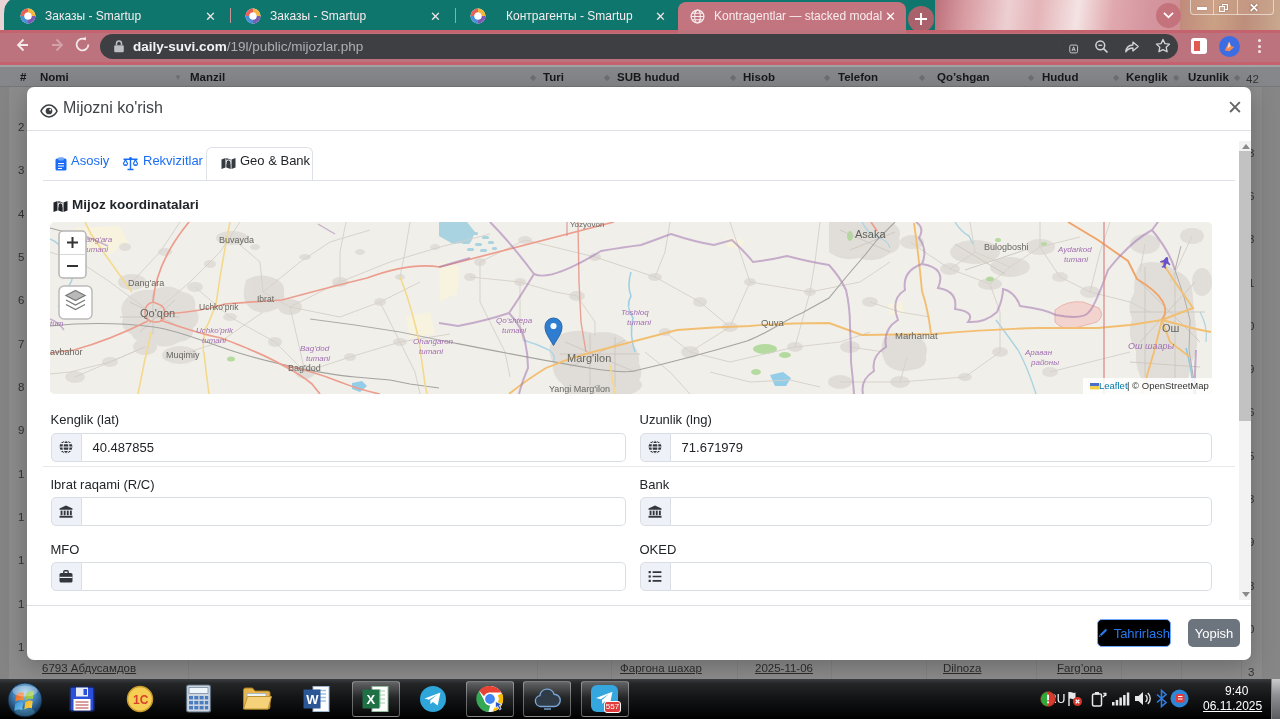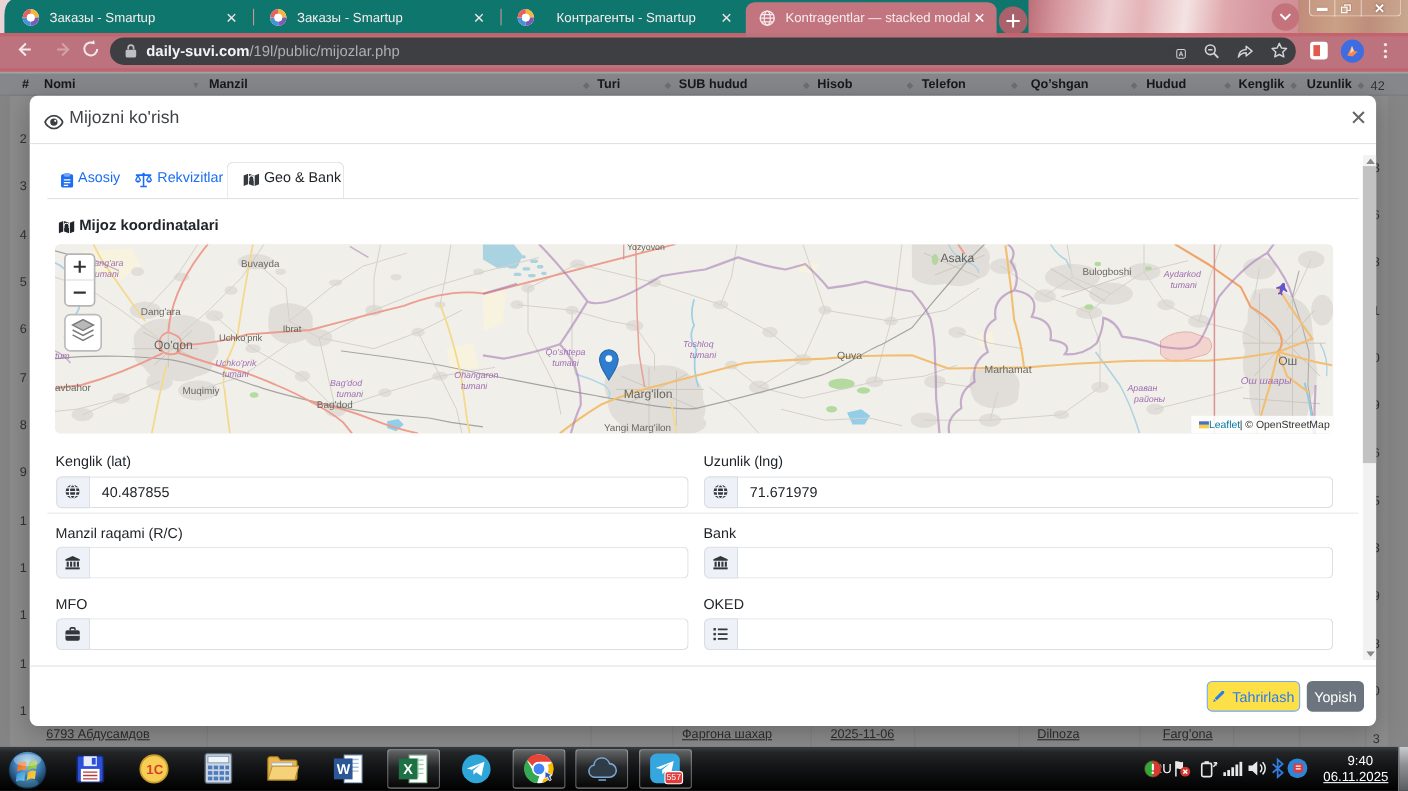--- a/index.html
+++ b/index.html
@@ -46,21 +46,21 @@
   .igroup { position:absolute; height:29px; }
   .iaddon { position:absolute; left:0; top:0; width:31px; height:29px; background:#eef1f8;
       border:1px solid #d9dee4; border-radius:5px 0 0 5px; display:flex; align-items:center; justify-content:center; }
   .ifield { position:absolute; left:31px; top:0; height:29px; background:#fff;
       border:1px solid #d9dee4; border-left:none; border-radius:0 5px 5px 0; font-size:13px; color:#212529;
       display:flex; align-items:center; padding-left:11px; }
   #mhr { left:16px; top:379px; width:1192px; height:1px; background:#e9e9e9; }
   #mfootline { left:0; top:518px; width:100%; height:1px; background:#dee2e6; }
   .btn { position:absolute; top:532px; height:28px; border-radius:5px; font-size:13px;
       display:flex; align-items:center; justify-content:center; }
-  #btnedit { left:1070px; width:85px; background:#fde047; border:1px solid #6ea8fe; color:#2a7af0; }
+  #btnedit { left:1070px; width:74px; background:#000000; border:1px solid #6ea8fe; color:#2a7af0; }
   #btnclose { left:1161px; width:52px; background:#6c757d; color:#fff; }
   #mscroll { left:1212px; top:54px; width:12px; height:459px; background:#f2f2f2; }
   #mthumb { left:1212px; top:64px; width:12px; height:270px; background:#c2c2c2; }
 
   
   #taskbar { left:0; top:679px; width:1280px; height:40px;
      background:linear-gradient(#3a3d40 0%,#232527 12%,#141517 45%,#000 100%); }
   .tkbox { position:absolute; top:2px; width:48px; height:36px; border:1px solid rgba(255,255,255,.35); border-radius:3px;
      background:linear-gradient(rgba(255,255,255,.28),rgba(255,255,255,.08) 45%,rgba(255,255,255,.02)); }
   .tray { position:absolute; color:#fff; font-size:11px; }
@@ -623,21 +623,21 @@
             <circle cx="7" cy="7" r="6.3" fill="#32373c"></circle>
             <ellipse cx="7" cy="7" rx="2.9" ry="6.3" fill="none" stroke="#eef1f8" stroke-width="1.1"></ellipse>
             <path d="M0.7 7 h12.6 M1.6 3.6 h10.8 M1.6 10.4 h10.8" stroke="#eef1f8" stroke-width="1.1"></path>
           </svg>
         </div>
       <div class="ifield" style="width:541px;">71.671979</div>
     </div>
 
     <div id="mhr" class="abs"></div>
 
-    <span class="flabel" style="left:23.5px;top:390px">Manzil raqami (R/C)</span>
+    <span class="flabel" style="left:23.5px;top:390px">Ibrat raqami (R/C)</span>
     <span class="flabel" style="left:612.5px;top:390px">Bank</span>
     <div class="igroup" style="left:23.5px;top:410px;width:575px;">
       <div class="iaddon">
           <svg width="14" height="13" viewBox="0 0 14 13">
             <path d="M7 0.5 L13.5 3.5 V4.8 H0.5 V3.5 Z" fill="#32373c"></path>
             <rect x="1.6" y="5.6" width="1.9" height="4.6" fill="#32373c"></rect>
             <rect x="4.7" y="5.6" width="1.9" height="4.6" fill="#32373c"></rect>
             <rect x="7.8" y="5.6" width="1.9" height="4.6" fill="#32373c"></rect>
             <rect x="10.9" y="5.6" width="1.9" height="4.6" fill="#32373c"></rect>
             <rect x="0.5" y="10.8" width="13" height="1.9" fill="#32373c"></rect>

